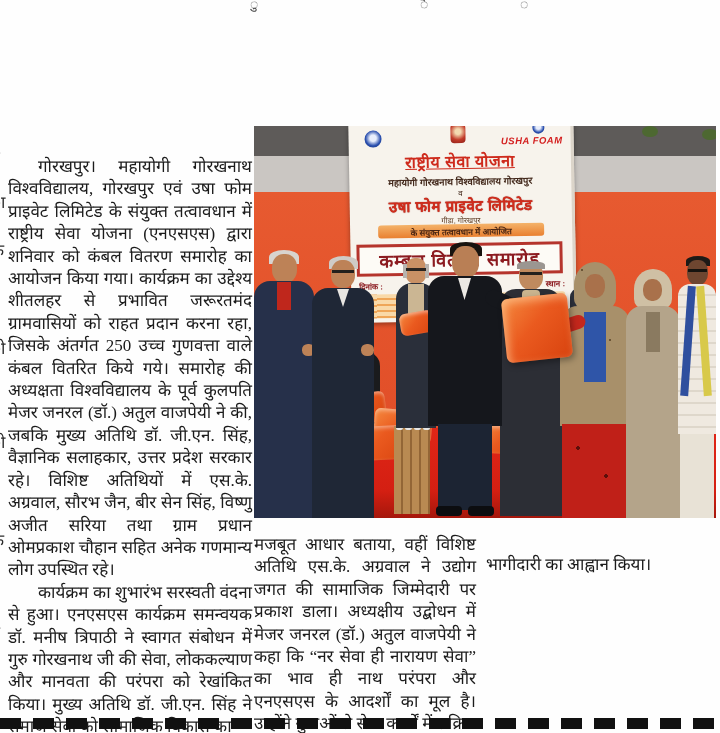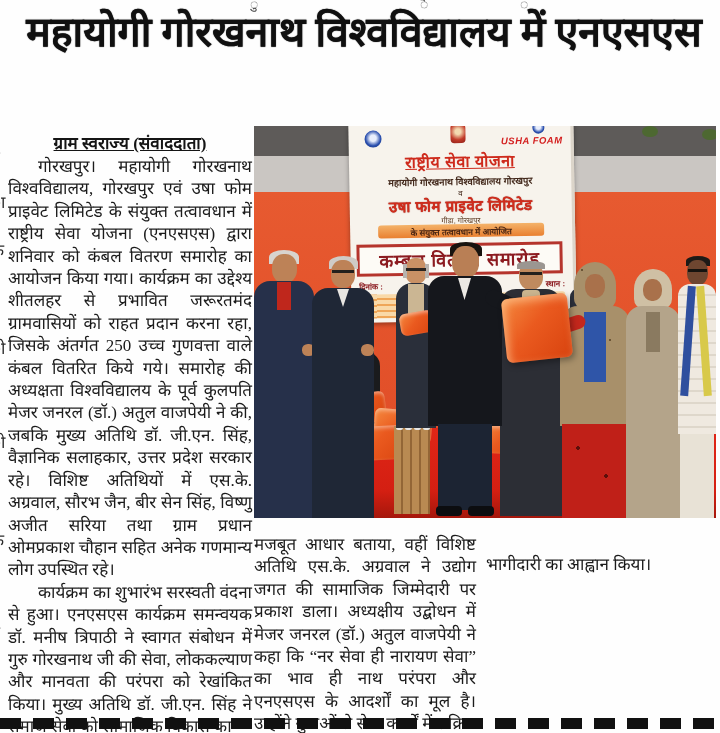--- a/index.html
+++ b/index.html
@@ -108,24 +108,23 @@
     <span style="top:336px">ो</span>
     <span style="top:430px">ी</span>
     <span style="top:528px">क</span>
     <span style="top:620px">ह</span>
   </div>
   <span class="topfrag" style="left:250px">ु</span>
   <span class="topfrag" style="left:420px">ै</span>
   <span class="topfrag" style="left:520px">ं</span>
 
   <div class="headline">
-    <span>महायोगी गोरखनाथ विश्वविद्यालय में एनएसएस</span><br>
-  </div>
-
-  <div class="dateline">ग्राम स्वराज्य (संवाददाता)</div>
+    <br>
+  </div>
+
 
   <div class="col col1">
     <p class="indent">गोरखपुर। महायोगी गोरखनाथ विश्वविद्यालय, गोरखपुर एवं उषा फोम प्राइवेट लिमिटेड के संयुक्त तत्वावधान में राष्ट्रीय सेवा योजना (एनएसएस) द्वारा शनिवार को कंबल वितरण समारोह का आयोजन किया गया। कार्यक्रम का उद्देश्य शीतलहर से प्रभावित जरूरतमंद ग्रामवासियों को राहत प्रदान करना रहा, जिसके अंतर्गत 250 उच्च गुणवत्ता वाले कंबल वितरित किये गये। समारोह की अध्यक्षता विश्वविद्यालय के पूर्व कुलपति मेजर जनरल (डॉ.) अतुल वाजपेयी ने की, जबकि मुख्य अतिथि डॉ. जी.एन. सिंह, वैज्ञानिक सलाहकार, उत्तर प्रदेश सरकार रहे। विशिष्ट अतिथियों में एस.के. अग्रवाल, सौरभ जैन, बीर सेन सिंह, विष्णु अजीत सरिया तथा ग्राम प्रधान ओमप्रकाश चौहान सहित अनेक गणमान्य लोग उपस्थित रहे।</p>
     <p class="indent">कार्यक्रम का शुभारंभ सरस्वती वंदना से हुआ। एनएसएस कार्यक्रम समन्वयक डॉ. मनीष त्रिपाठी ने स्वागत संबोधन में गुरु गोरखनाथ जी की सेवा, लोककल्याण और मानवता की परंपरा को रेखांकित किया। मुख्य अतिथि डॉ. जी.एन. सिंह ने समाज सेवा को सामाजिक विकास का</p>
   </div>
 
   <div class="photo">
     <div class="abs wall-dark"></div>
     <div class="abs wall-light"></div>
     <div class="abs wall-orange"></div>

